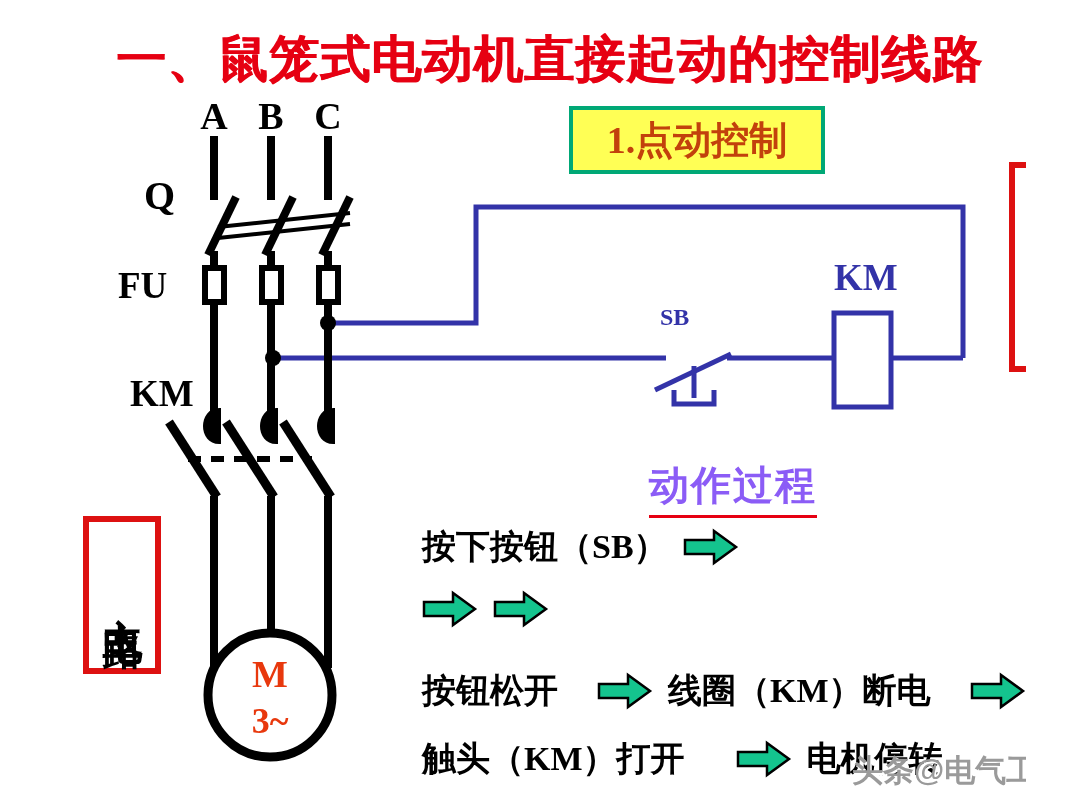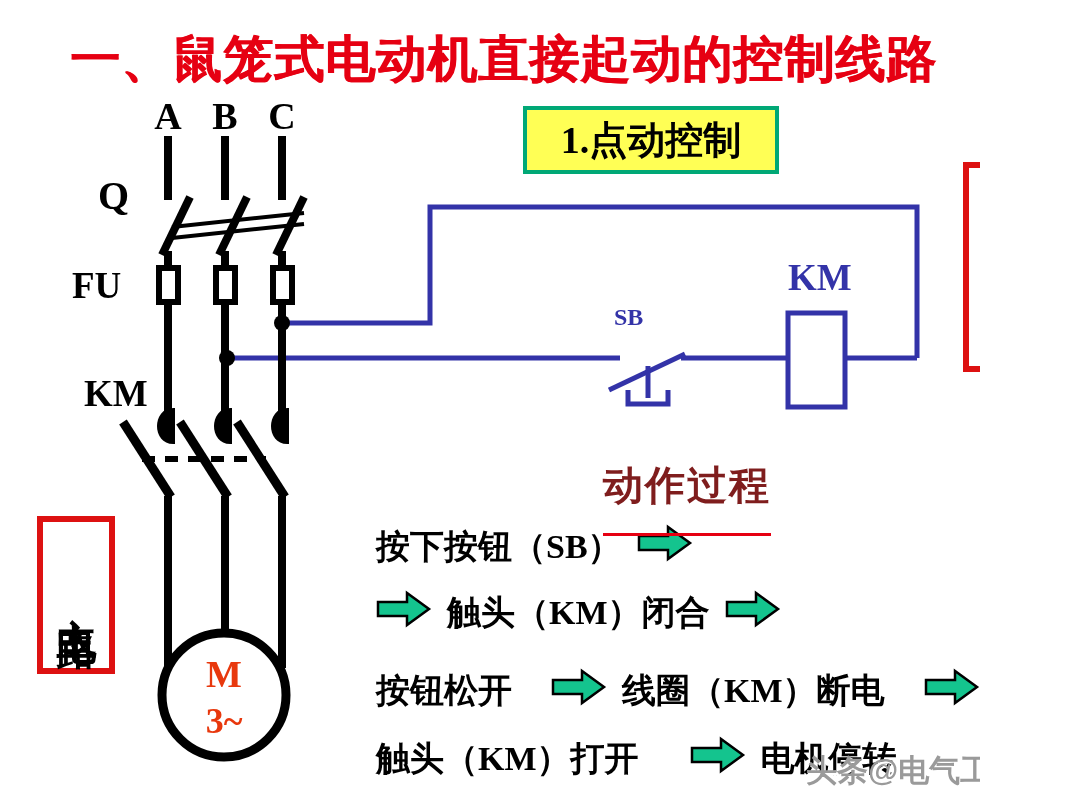--- a/index.html
+++ b/index.html
@@ -1,54 +1,55 @@
 <!DOCTYPE html>
 <html><head>
 <meta charset="utf-8">
 <style>
   html,body{margin:0;padding:0;background:#fff;}
   .stage{
     position:relative;width:980px;height:810px;background:#ffffff;overflow:hidden;
     font-family:"Liberation Serif","DejaVu Serif",serif;
+    margin-left:46px;
   }
   svg.circuit{position:absolute;left:0;top:0;z-index:1;}
   .lbl{position:absolute;z-index:3;font-weight:bold;color:#000;}
   .title{
     position:absolute;left:70px;top:26px;z-index:4;
     font-size:50px;font-weight:bold;color:#e60012;letter-spacing:1px;white-space:nowrap;
     text-shadow:1px 0 0 #e60012;
   }
   .topic-box{
     position:absolute;left:523px;top:106px;width:248px;height:60px;z-index:4;
     background:#ffff55;border:4px solid #00a876;
     display:flex;align-items:center;justify-content:center;
   }
-  .topic-box span{font-size:38px;font-weight:bold;color:#000000;}
+  .topic-box span{font-size:38px;font-weight:bold;color:#c2410c;}
   .vbox{
     position:absolute;z-index:4;border:6px solid #dd1111;background:#fff;
     display:flex;align-items:center;justify-content:center;
   }
   .vbox span{
     writing-mode:vertical-rl;text-orientation:upright;
     font-weight:bold;letter-spacing:6px;line-height:1;
   }
   .main-box{left:37px;top:516px;width:66px;height:146px;}
   .main-box span{font-size:40px;color:#000;}
   .ctrl-box{left:963px;top:162px;width:68px;height:198px;}
   .ctrl-box span{font-size:38px;color:#3333a8;}
   .phase{font-size:38px;width:40px;text-align:center;top:94px;}
   .blue-lbl{color:#3333a8;}
   .motor-txt{width:70px;text-align:center;color:#e8380d;z-index:3;position:absolute;font-weight:bold;}
   .heading{
     position:absolute;left:603px;top:458px;z-index:4;
-    font-size:40px;font-weight:bold;color:#7f1d1d;
-    border-bottom:3px solid #e60012;padding-bottom:20px;letter-spacing:2px;
+    font-size:40px;font-weight:bold;color:#8b5cf6;
+    border-bottom:3px solid #e60012;padding-bottom:2px;letter-spacing:2px;
   }
   .prow{
-    position:absolute;left:376px;z-index:3;display:flex;gap:15px;
+    position:absolute;left:376px;z-index:3;display:flex;align-items:center;gap:15px;
     font-size:34px;font-weight:bold;color:#000;white-space:nowrap;
   }
   .arrow-icon{display:inline-block;flex:0 0 auto;}
   .watermark{
     position:absolute;left:806px;top:750px;z-index:5;
     font-family:"Liberation Sans","DejaVu Sans",sans-serif;
     font-size:31px;font-weight:bold;color:#9a9a9a;
     text-shadow:1.5px 1.5px 0 #ffffff;white-space:nowrap;
   }
   .gap36{margin-left:36px;}
@@ -156,21 +157,20 @@
     <span>按下按钮（SB）</span>
     <svg class="arrow-icon" width="56" height="38" viewBox="0 0 56 38">
         <polygon points="2,12 31,12 31,3 53,19 31,35 31,26 2,26" fill="#14c48e" stroke="#000" stroke-width="2.5"></polygon>
       </svg>
   </div>
 
   <div class="prow" style="top:590px;">
     <svg class="arrow-icon" width="56" height="38" viewBox="0 0 56 38">
         <polygon points="2,12 31,12 31,3 53,19 31,35 31,26 2,26" fill="#14c48e" stroke="#000" stroke-width="2.5"></polygon>
       </svg>
-    <span>触头（KM）闭合</span>
     <svg class="arrow-icon" width="56" height="38" viewBox="0 0 56 38">
         <polygon points="2,12 31,12 31,3 53,19 31,35 31,26 2,26" fill="#14c48e" stroke="#000" stroke-width="2.5"></polygon>
       </svg>
   </div>
 
   <div class="prow" style="top:736px;">
     <span>触头（KM）打开</span>
     <svg class="arrow-icon gap36" width="56" height="38" viewBox="0 0 56 38">
         <polygon points="2,12 31,12 31,3 53,19 31,35 31,26 2,26" fill="#14c48e" stroke="#000" stroke-width="2.5"></polygon>
       </svg>

